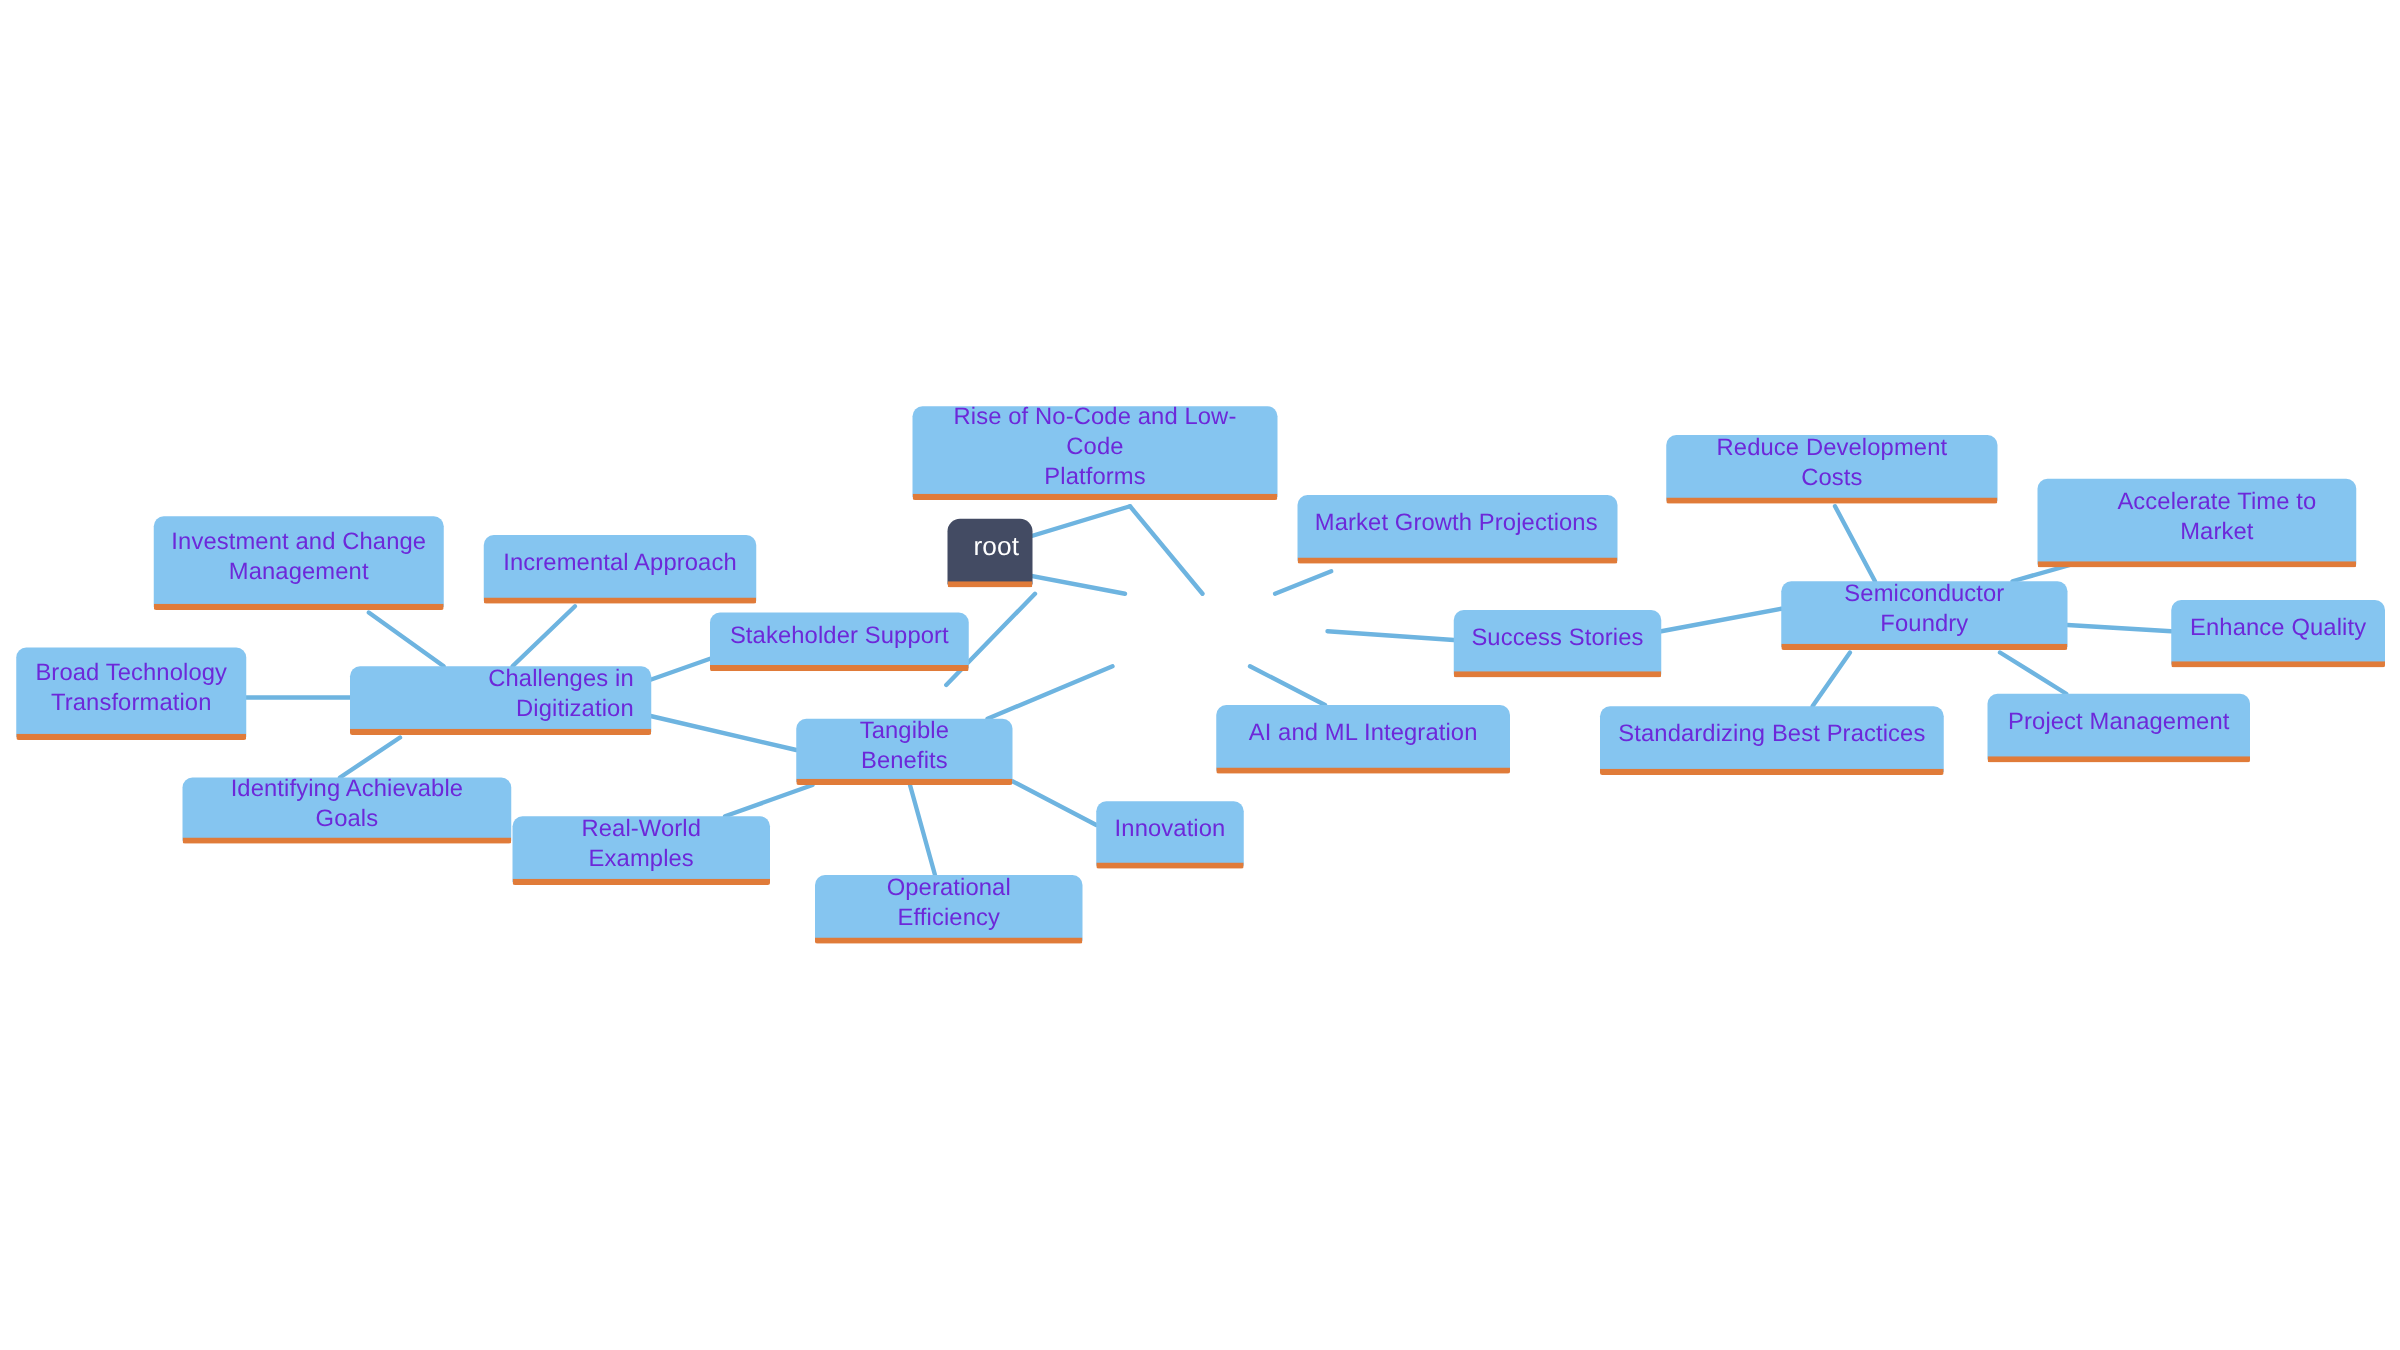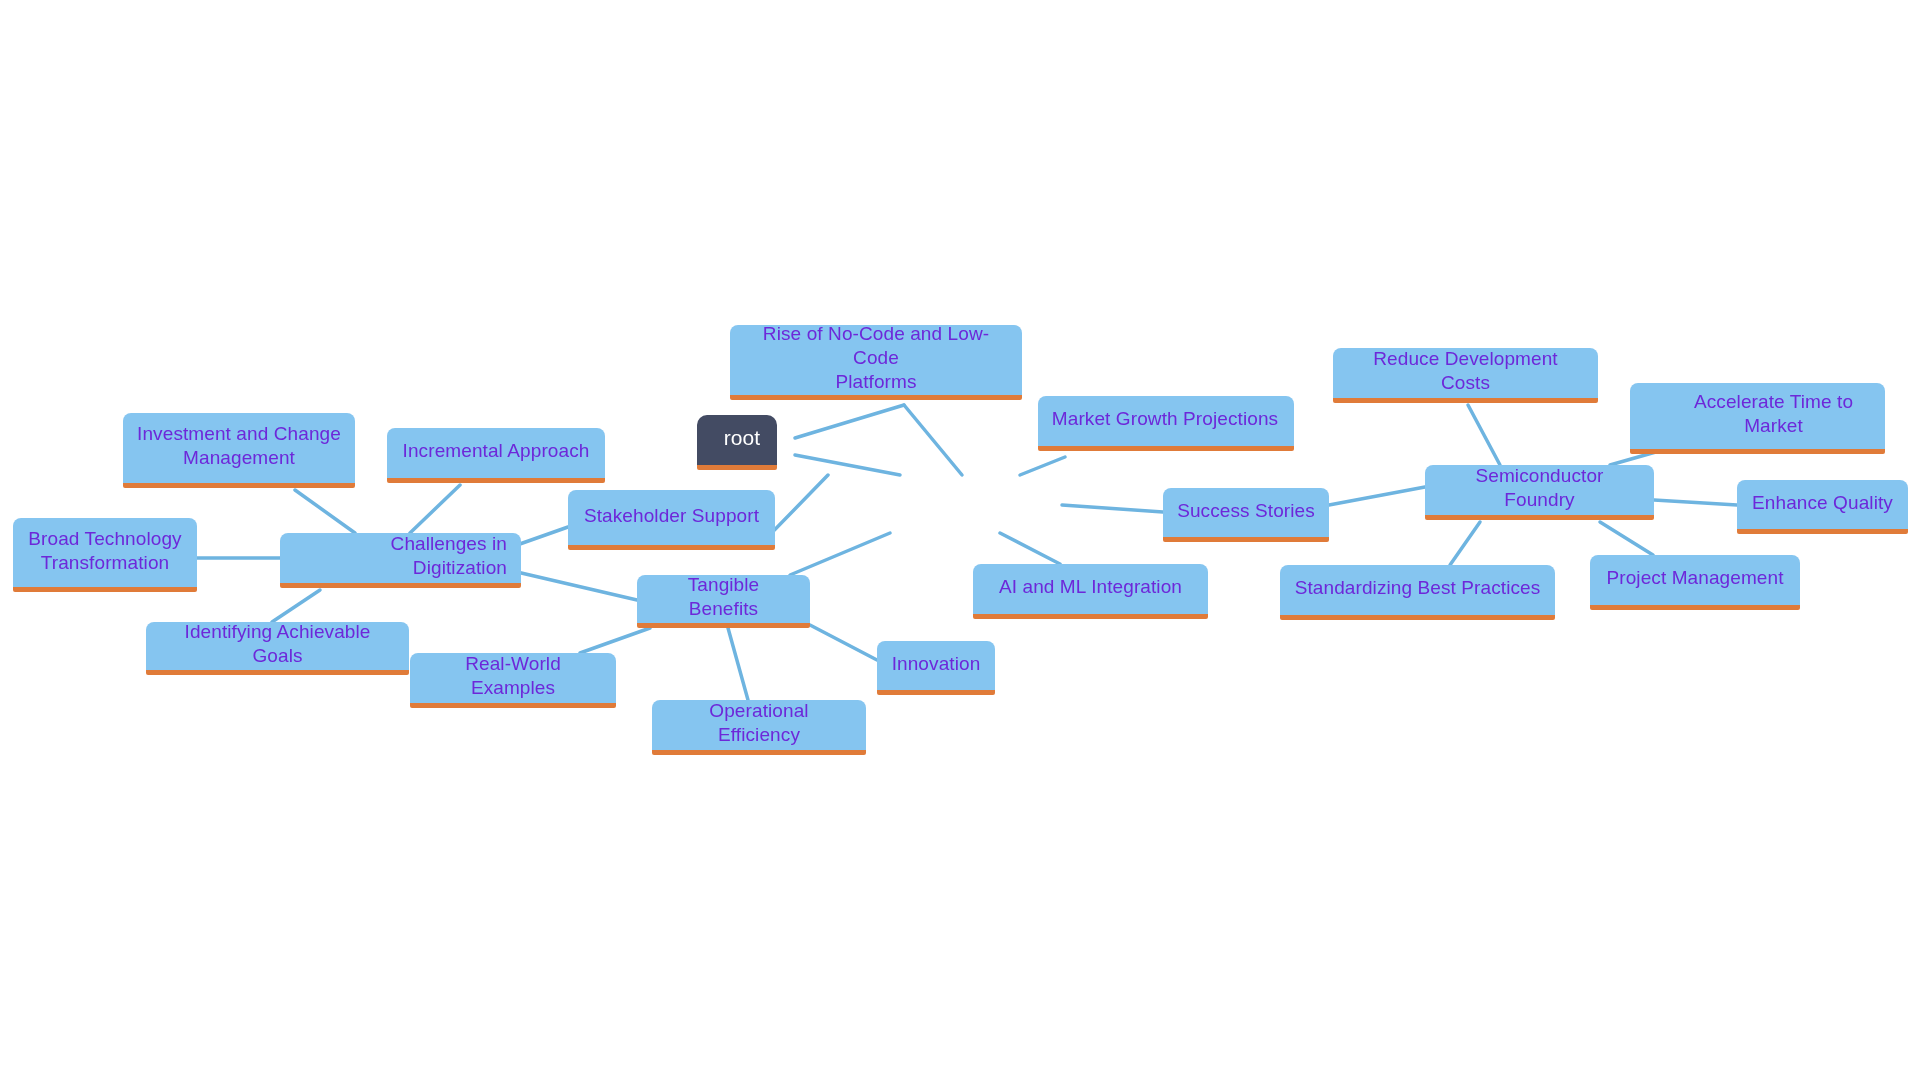--- a/index.html
+++ b/index.html
@@ -75,37 +75,37 @@
       <line x1="355" y1="533" x2="295" y2="490" stroke="#6eb4e0" stroke-width="3.5" stroke-linecap="round"></line>
       <line x1="410" y1="533" x2="460" y2="485" stroke="#6eb4e0" stroke-width="3.5" stroke-linecap="round"></line>
       <line x1="280" y1="558" x2="197" y2="558" stroke="#6eb4e0" stroke-width="3.5" stroke-linecap="round"></line>
       <line x1="320" y1="590" x2="272" y2="622" stroke="#6eb4e0" stroke-width="3.5" stroke-linecap="round"></line>
       <line x1="517" y1="545" x2="568" y2="527" stroke="#6eb4e0" stroke-width="3.5" stroke-linecap="round"></line>
       <line x1="517" y1="572" x2="637" y2="600" stroke="#6eb4e0" stroke-width="3.5" stroke-linecap="round"></line>
       <line x1="650" y1="628" x2="580" y2="653" stroke="#6eb4e0" stroke-width="3.5" stroke-linecap="round"></line>
       <line x1="728" y1="628" x2="748" y2="700" stroke="#6eb4e0" stroke-width="3.5" stroke-linecap="round"></line>
       <line x1="810" y1="625" x2="877" y2="660" stroke="#6eb4e0" stroke-width="3.5" stroke-linecap="round"></line>
     </svg>
-<div class="node root" style="left: 697px; top: 415px; width: 80px; height: 55px; padding-left: 24px;">root</div>
+<div class="node root" style="left: 758px; top: 415px; width: 68px; height: 55px; padding-left: 24px;">root</div>
     <div class="node" style="left: 730px; top: 325px; width: 292px; height: 75px;">Rise of No-Code and Low-Code
 Platforms</div>
     <div class="node" style="left: 1038px; top: 396px; width: 256px; height: 55px; padding-left: 12px;">Market Growth Projections</div>
     <div class="node" style="left: 973px; top: 564px; width: 235px; height: 55px;">AI and ML Integration</div>
     <div class="node" style="left: 1163px; top: 488px; width: 166px; height: 54px;">Success Stories</div>
     <div class="node" style="left: 1425px; top: 465px; width: 229px; height: 55px;">Semiconductor Foundry</div>
     <div class="node" style="left: 1333px; top: 348px; width: 265px; height: 55px;">Reduce Development Costs</div>
     <div class="node" style="left: 1630px; top: 383px; width: 255px; height: 71px; padding-left: 46px;">Accelerate Time to Market</div>
     <div class="node" style="left: 1737px; top: 480px; width: 171px; height: 54px;">Enhance Quality</div>
     <div class="node" style="left: 1280px; top: 565px; width: 275px; height: 55px;">Standardizing Best Practices</div>
     <div class="node" style="left: 1590px; top: 555px; width: 210px; height: 55px;">Project Management</div>
     <div class="node" style="left: 280px; top: 533px; width: 241px; height: 55px; text-align: right;">Challenges in Digitization</div>
     <div class="node" style="left: 123px; top: 413px; width: 232px; height: 75px;">Investment and Change
 Management</div>
     <div class="node" style="left: 387px; top: 428px; width: 218px; height: 55px;">Incremental Approach</div>
     <div class="node" style="left: 13px; top: 518px; width: 184px; height: 74px; text-align: center;">Broad Technology
 Transformation</div>
     <div class="node" style="left: 105px; top: 622px; width: 263px; height: 53px; margin-left: 41px;">Identifying Achievable Goals</div>
-    <div class="node" style="left: 568px; top: 490px; width: 207px; height: 60px;">Stakeholder Support</div>
+    <div class="node" style="left: 568px; top: 490px; width: 207px; height: 47px;">Stakeholder Support</div>
     <div class="node" style="left: 637px; top: 575px; width: 173px; height: 53px;">Tangible Benefits</div>
     <div class="node" style="left: 410px; top: 653px; width: 206px; height: 55px;">Real-World Examples</div>
     <div class="node" style="left: 652px; top: 700px; width: 214px; height: 55px;">Operational Efficiency</div>
     <div class="node" style="left: 877px; top: 641px; width: 118px; height: 54px;">Innovation</div>
   </div>
 
 </body></html>

